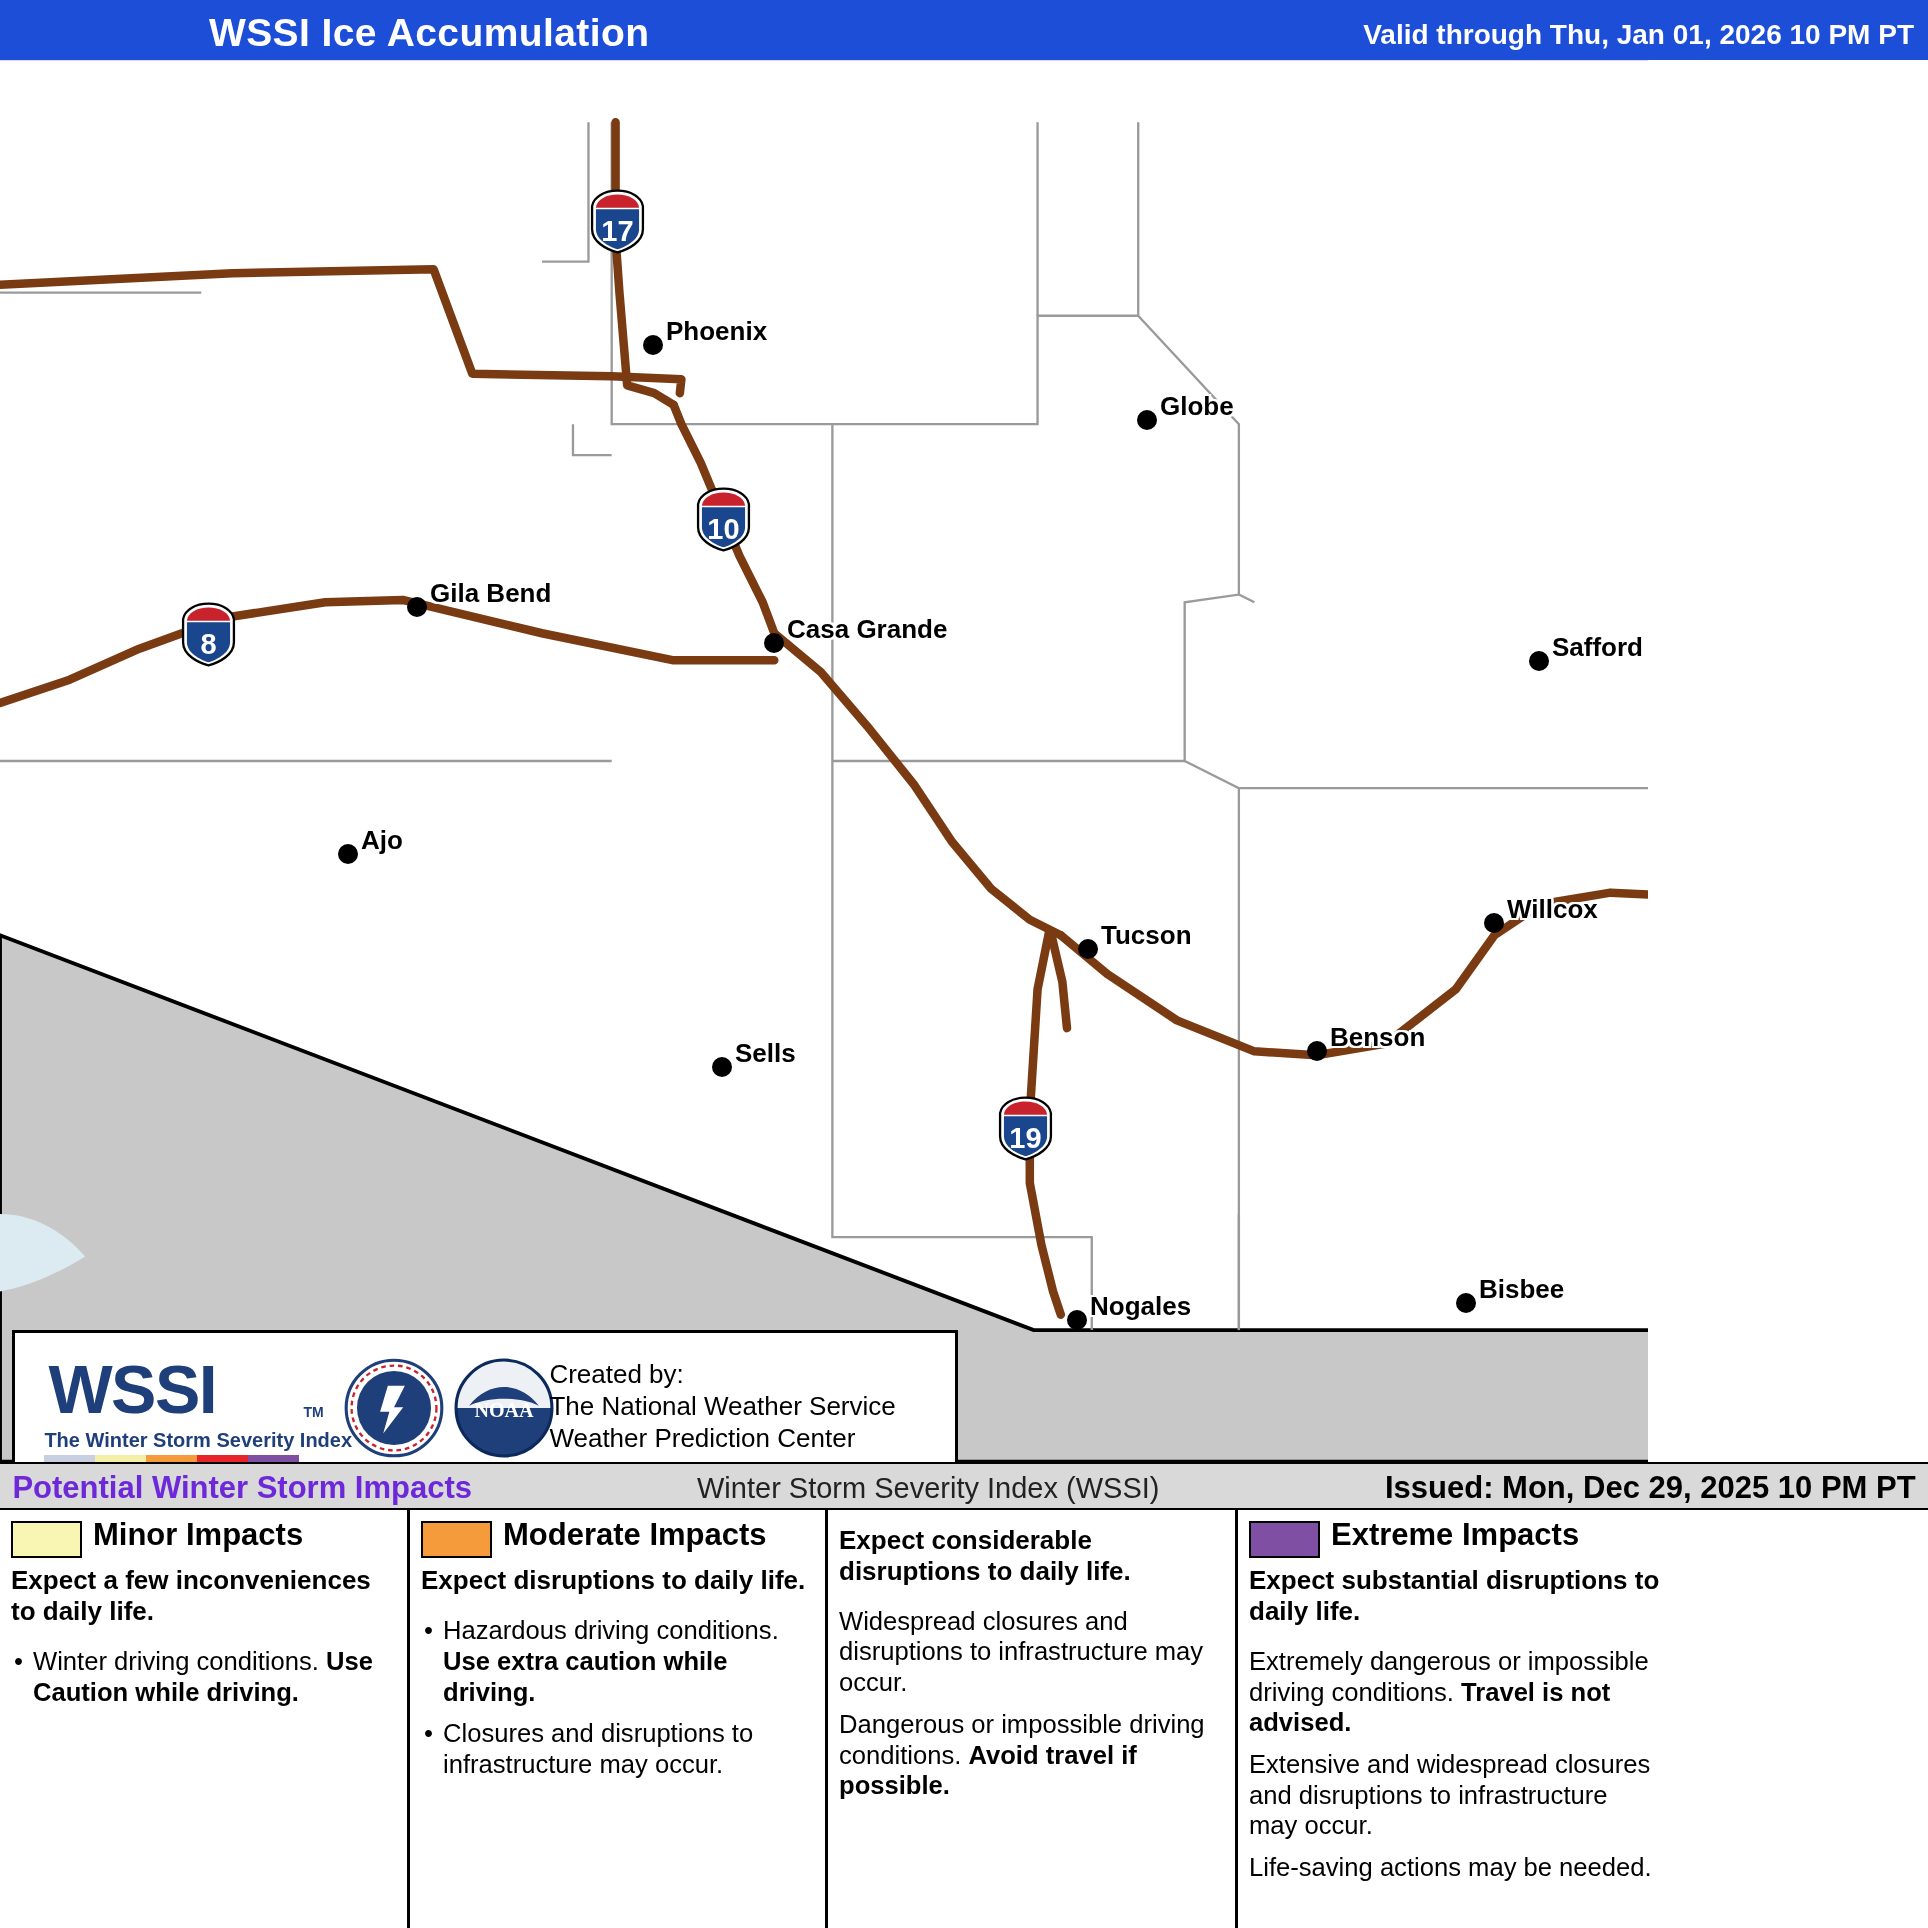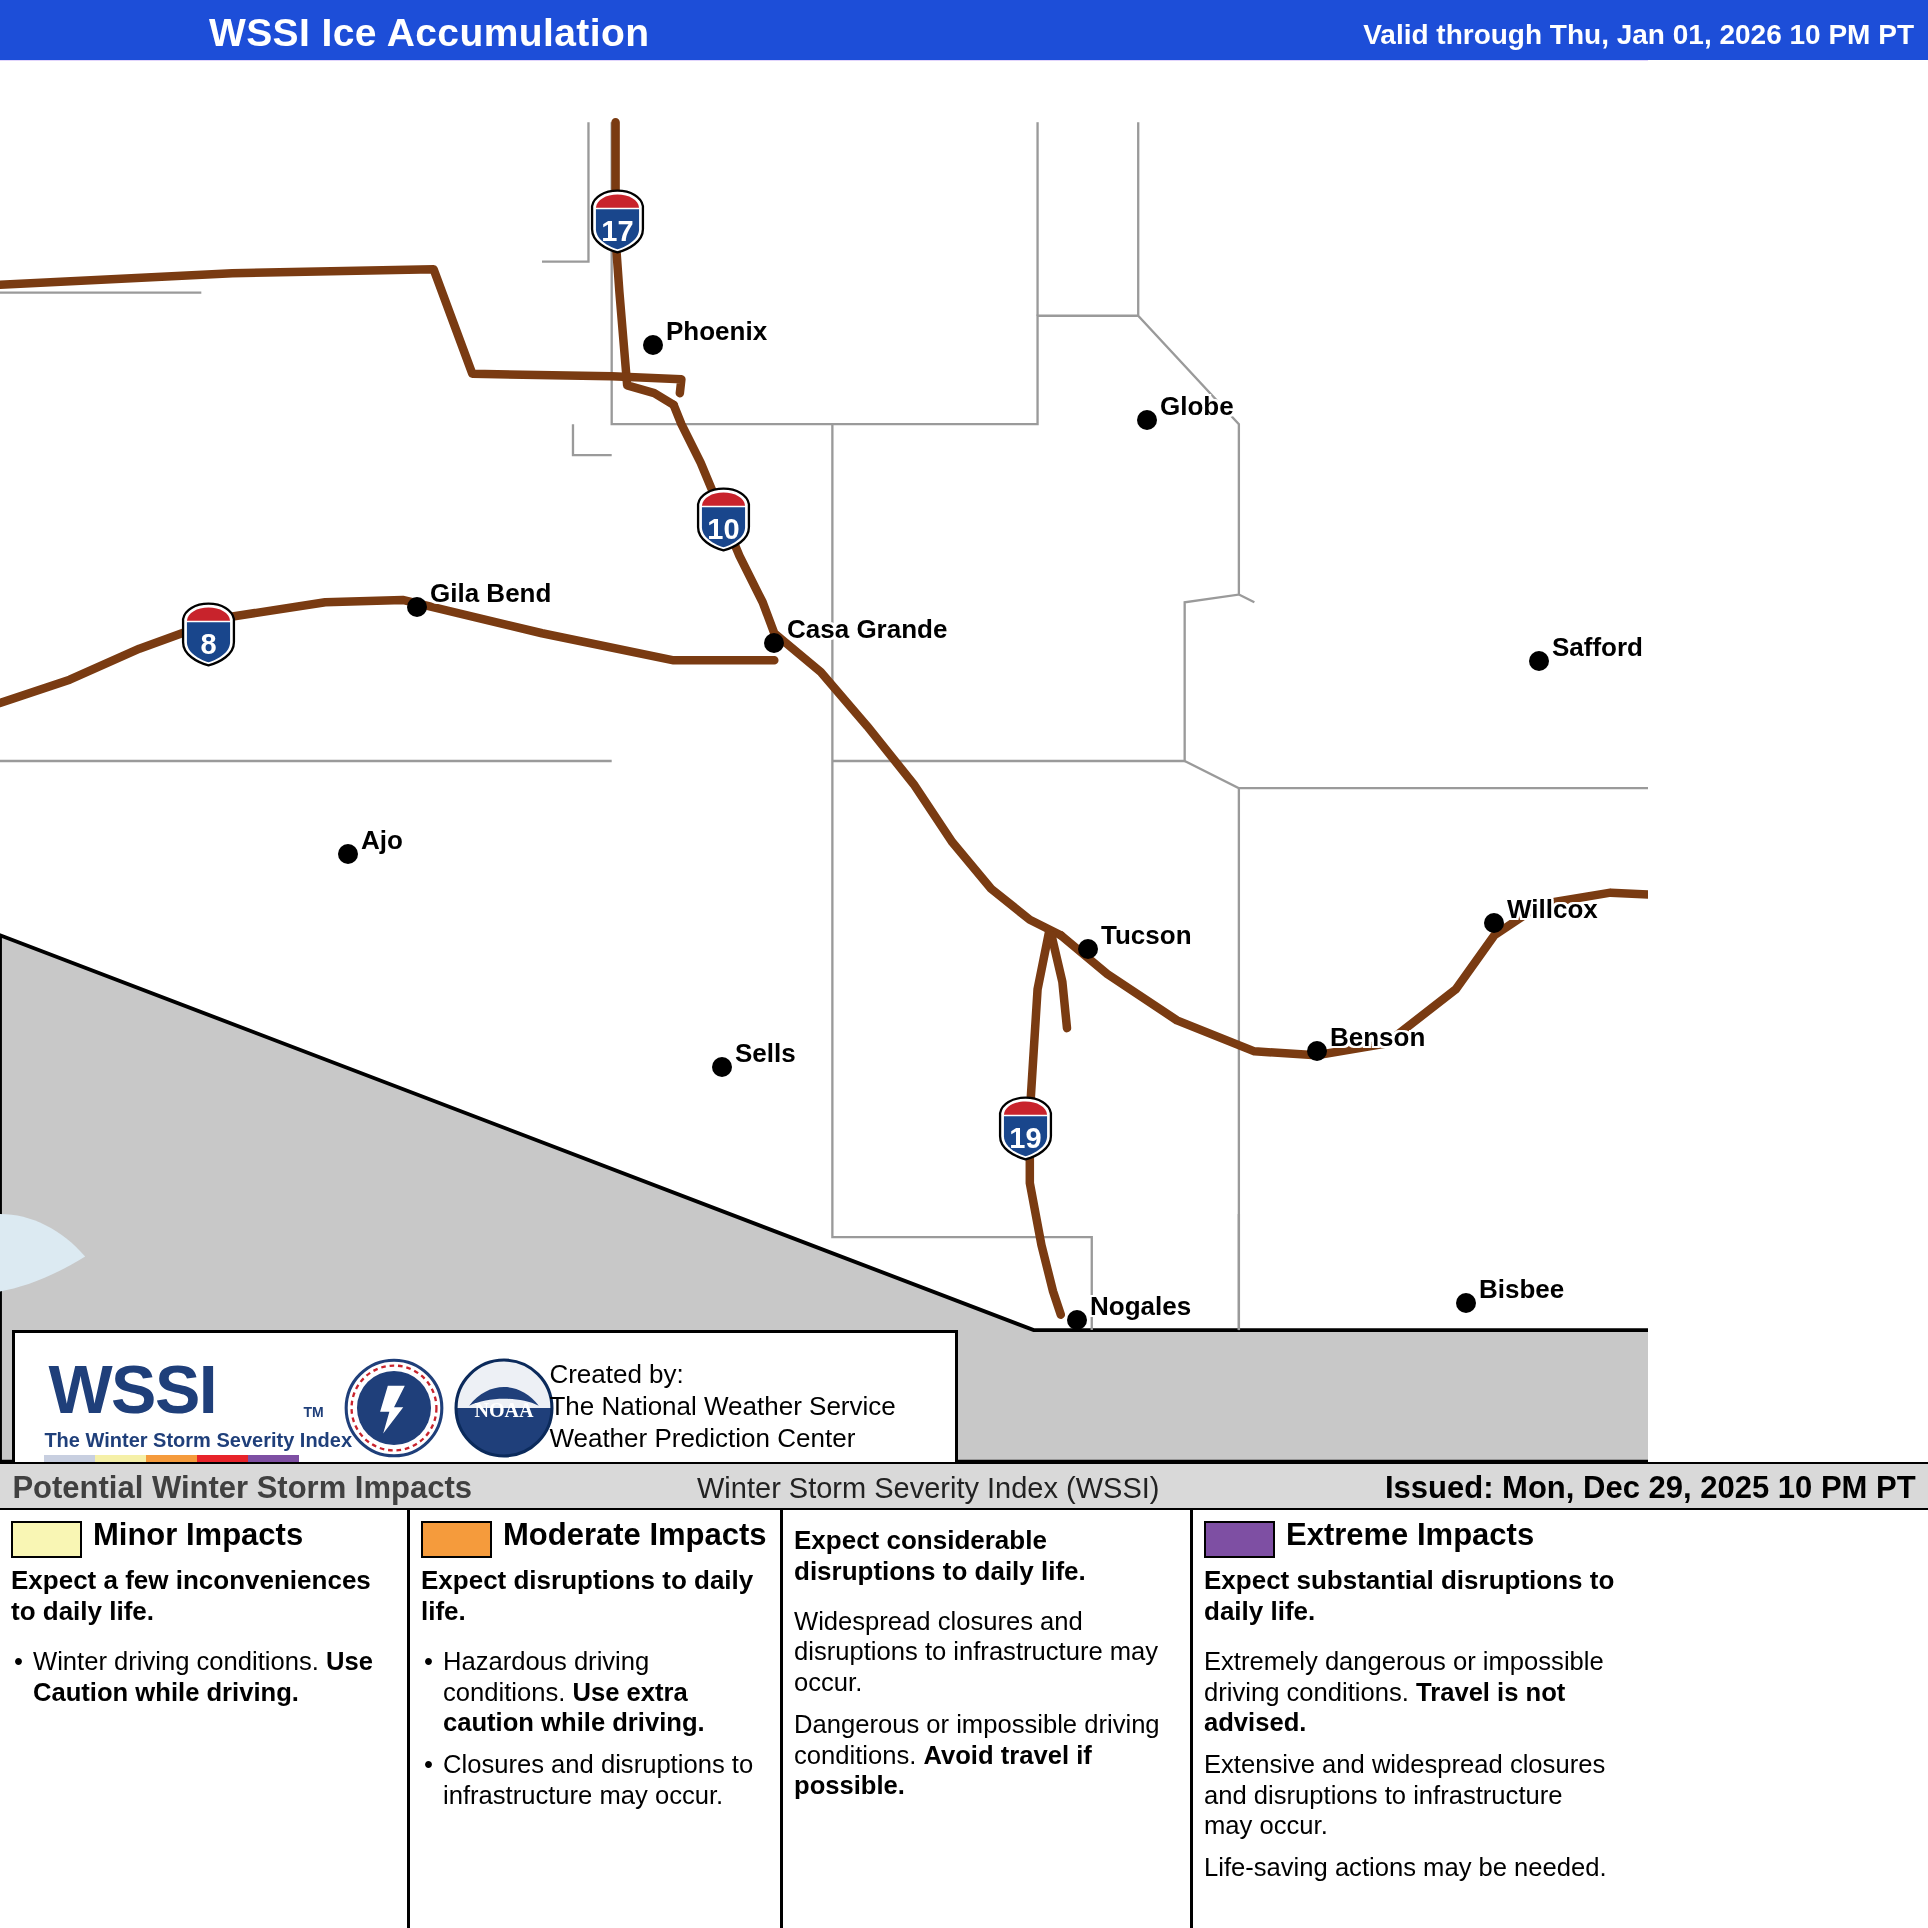--- a/index.html
+++ b/index.html
@@ -76,37 +76,37 @@
   }
   .nwslogo{position:absolute;left:325px;top:17px;width:108px;height:116px;}
   .noaalogo{position:absolute;left:431px;top:17px;width:116px;height:116px;}
 
   
   .impactbar{
     position:absolute;left:0;top:1462px;width:1928px;height:48px;
     background:#d9d9d9;border-top:2.3px solid #000;border-bottom:2.3px solid #000;
     box-sizing:border-box;
   }
-  .impactbar .left{position:absolute;left:12.4px;top:6.2px;font-size:31px;font-weight:bold;color:#404040;}
+  .impactbar .left{position:absolute;left:12.4px;top:6.2px;font-size:31px;font-weight:bold;color:#6d28d9;}
   .impactbar .mid{position:absolute;left:697px;top:7.7px;font-size:29px;color:#222;}
   .impactbar .right{position:absolute;right:12.4px;top:6.2px;font-size:31px;font-weight:bold;color:#000;}
 
   
   .legend{
     position:absolute;left:0;top:1510px;width:1928px;height:418px;
     display:flex;background:#fff;
   }
   .lcol{
     position:relative;height:418px;box-sizing:border-box;
     border-right:3.1px solid #000;padding:7.7px 11px 0 11px;
   }
   .lcol:last-child{border-right:none;}
   .lcol.c0{width:256px;}
   .lcol.c1{width:410px;}
-  .lcol.c2{width:373px;}
+  .lcol.c2{width:418px;}
   .lcol.c3{width:410px;}
   .lcol.c4{width:434px;}
 
   .lhead{display:flex;align-items:flex-start;gap:11px;}
   .swatch{width:71px;height:37px;border:2.3px solid #000;box-sizing:border-box;flex:none;margin-top:3.1px;}
   .lname{font-size:31px;font-weight:bold;color:#000;line-height:1.08;}
   .c0 .lname{text-align:center;width:100%;}
   .lsummary{font-size:26px;font-weight:bold;color:#000;line-height:1.18;margin-top:7.7px;}
   .lbullets{margin-top:19px;}
   .bullet{

